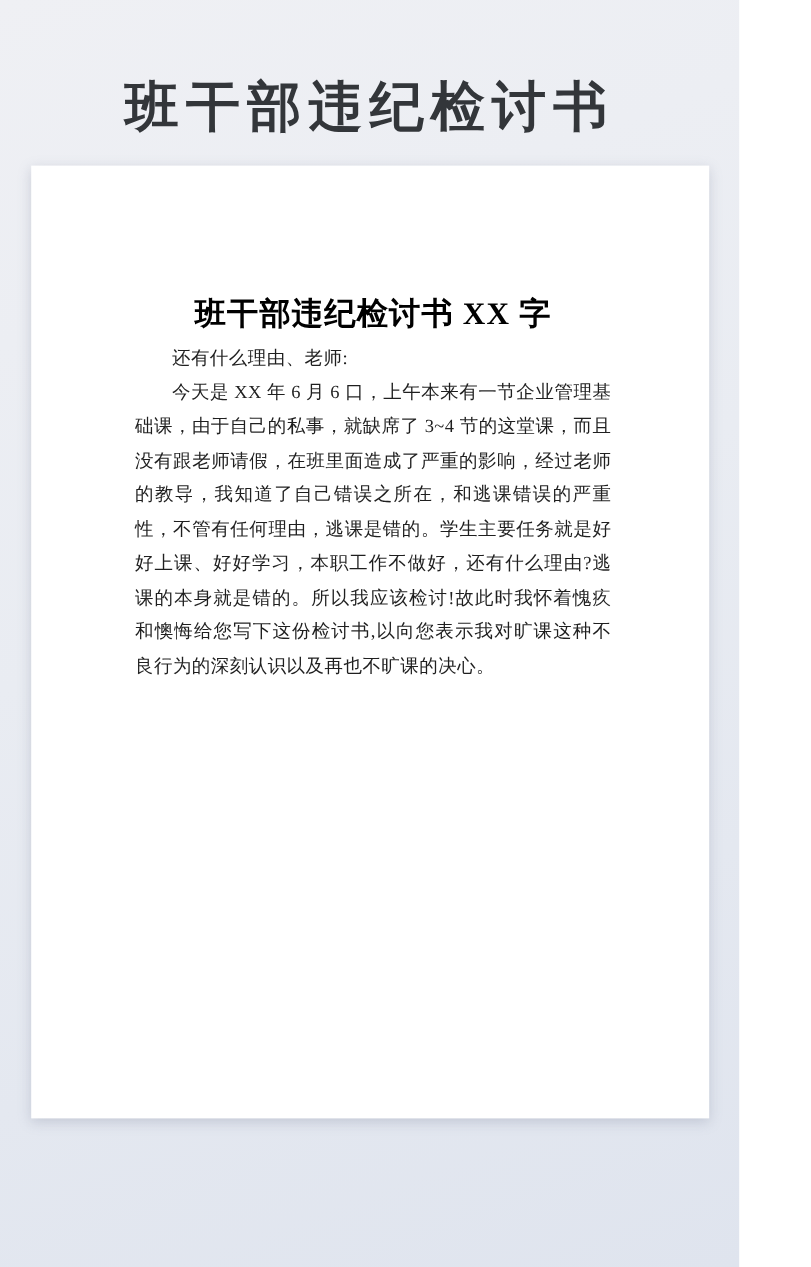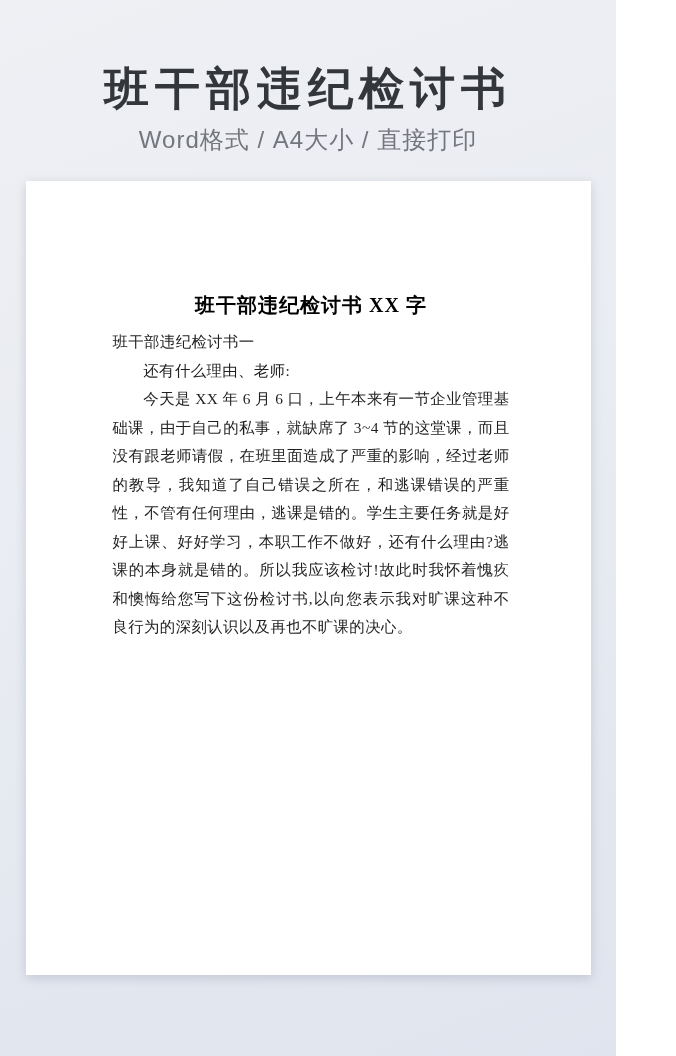--- a/index.html
+++ b/index.html
@@ -34,21 +34,21 @@
     width: 565px; height: 794px;
     margin: 26px auto 0 auto;
     background: var(--page-color);
     box-shadow: 0 3px 10px rgba(110,120,145,0.28);
     padding: 109px 81px 0 87px;
     font-family: "Liberation Serif", "DejaVu Serif", serif;
     color: var(--text-color);
   }
   .doc-title {
     margin: 0 0 8px 0;
-    font-size: 20px;
+    font-size: 26px;
     font-weight: 700;
     line-height: 30px;
     letter-spacing: 1px;
     text-align: center;
     color: #000;
   }
   .doc-body p {
     margin: 0;
     font-size: 15.4px;
     line-height: 28.5px;
@@ -58,25 +58,23 @@
   }
   .doc-body p.indent { text-indent: 2em; }
 </style>
 </head>
 <body>
 
 <div class="stage">
 
   <header class="site-header">
     <h1 class="site-title">班干部违纪检讨书</h1>
-    <p class="site-subtitle">Word格式 / A4大小 / 直接打印</p>
   </header>
 
   <div class="a4-page">
     <h2 class="doc-title">班干部违纪检讨书 XX 字</h2>
     <div class="doc-body" id="doc-body">
-        <p>班干部违纪检讨书一</p>
         <p class="indent">还有什么理由、老师:</p>
         <p class="indent">今天是 XX 年 6 月 6 口，上午本来有一节企业管理基础课，由于自己的私事，就缺席了 3~4 节的这堂课，而且没有跟老师请假，在班里面造成了严重的影响，经过老师的教导，我知道了自己错误之所在，和逃课错误的严重性，不管有任何理由，逃课是错的。学生主要任务就是好好上课、好好学习，本职工作不做好，还有什么理由?逃课的本身就是错的。所以我应该检讨!故此时我怀着愧疚和懊悔给您写下这份检讨书,以向您表示我对旷课这种不良行为的深刻认识以及再也不旷课的决心。</p>
       </div>
   </div>
 
 </div>
 
 </body></html>

